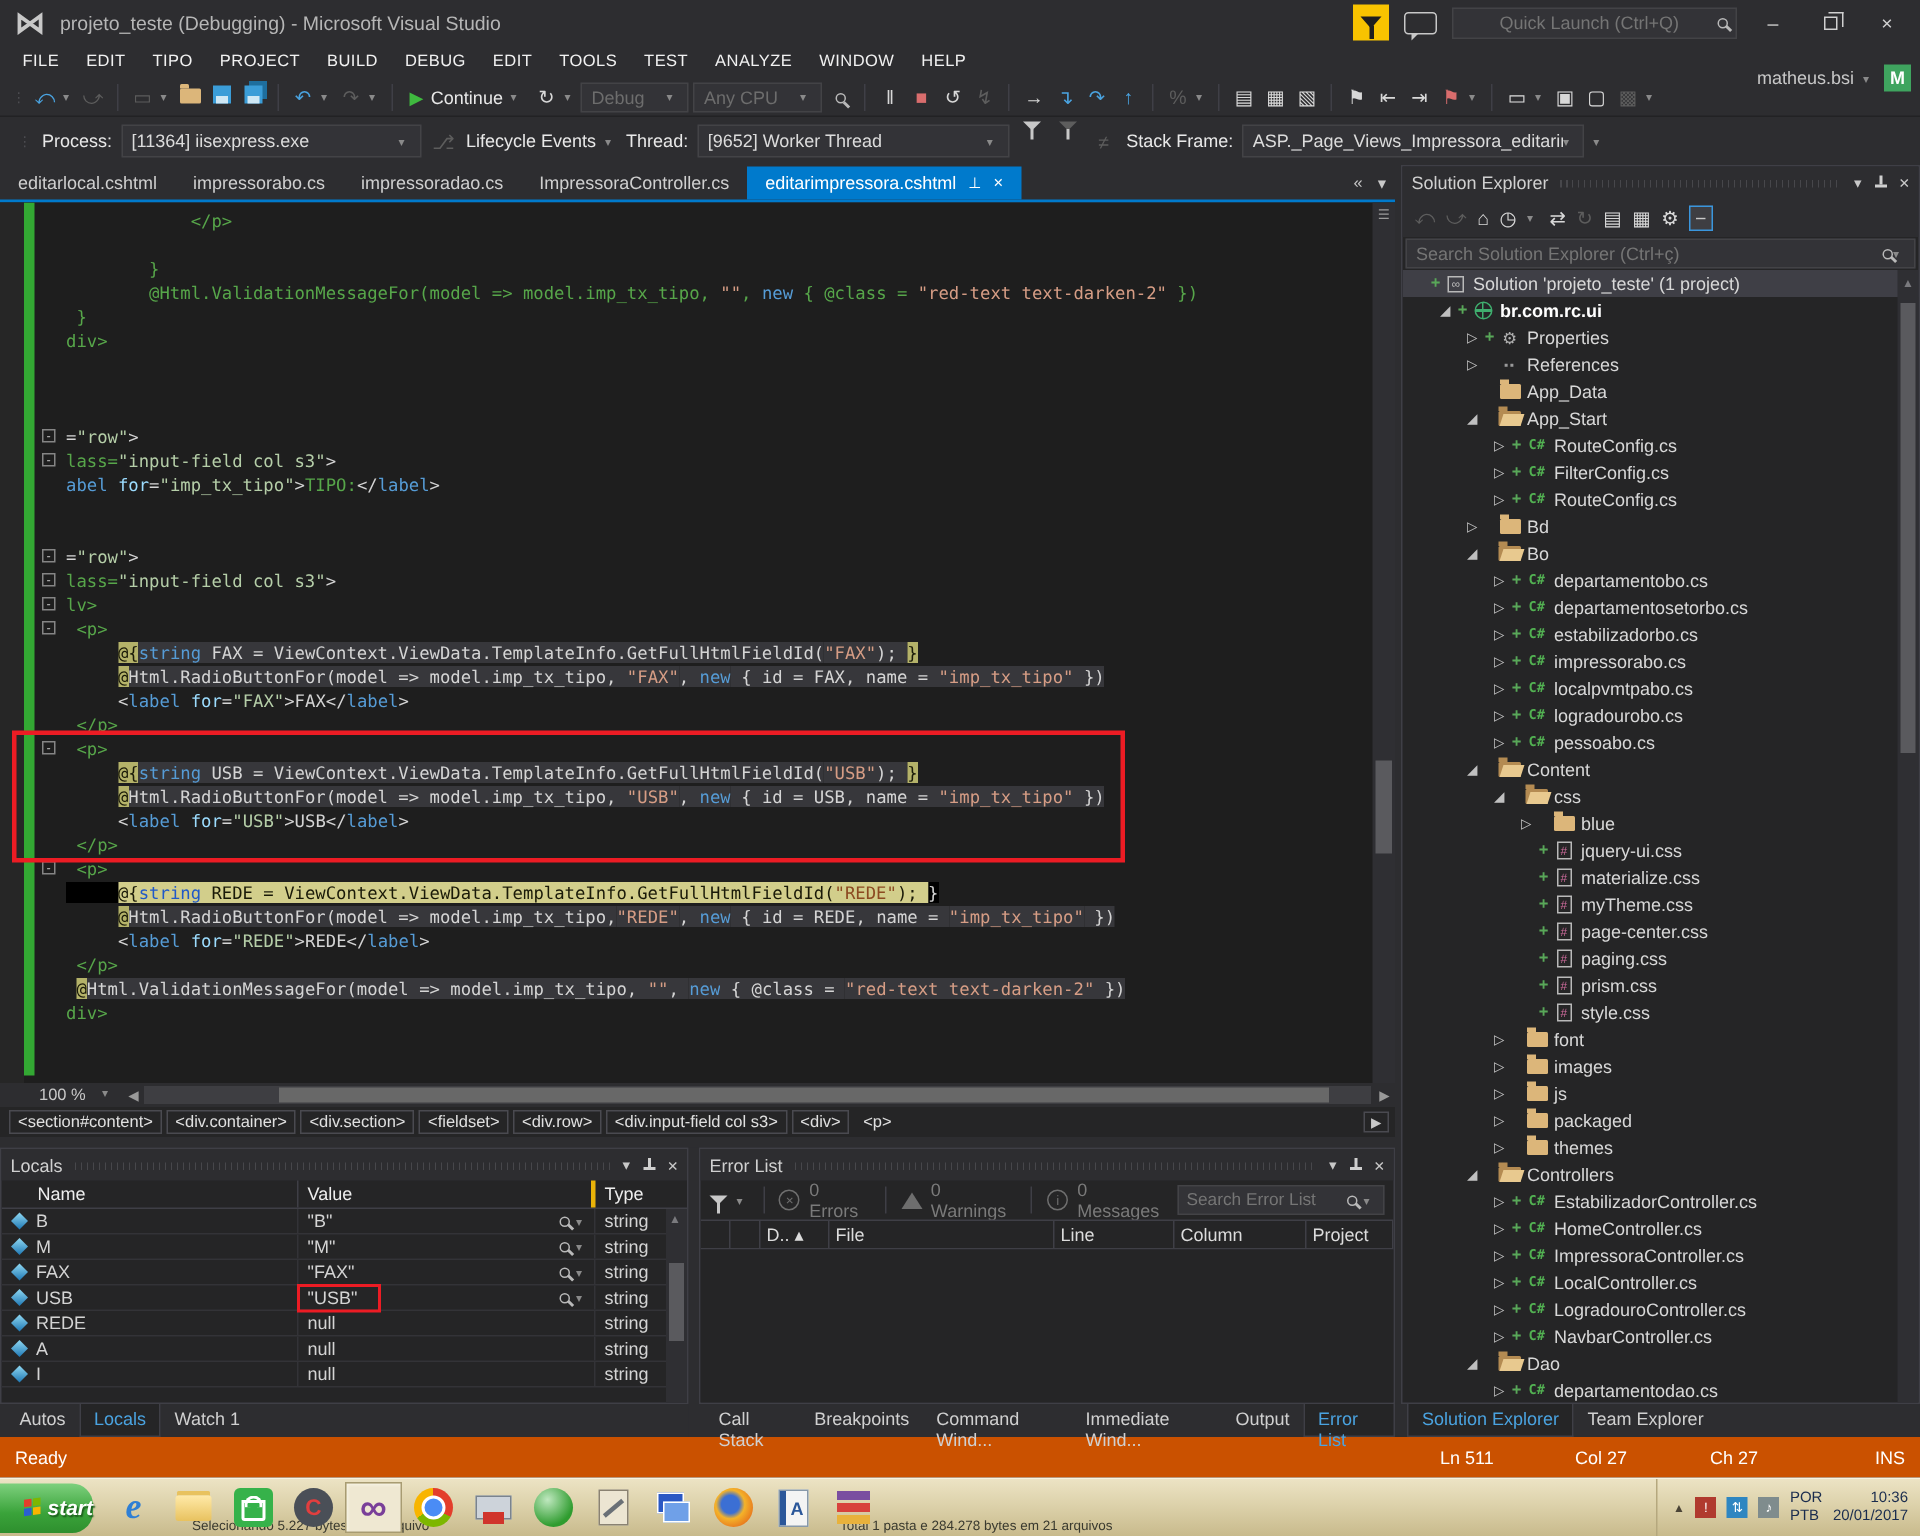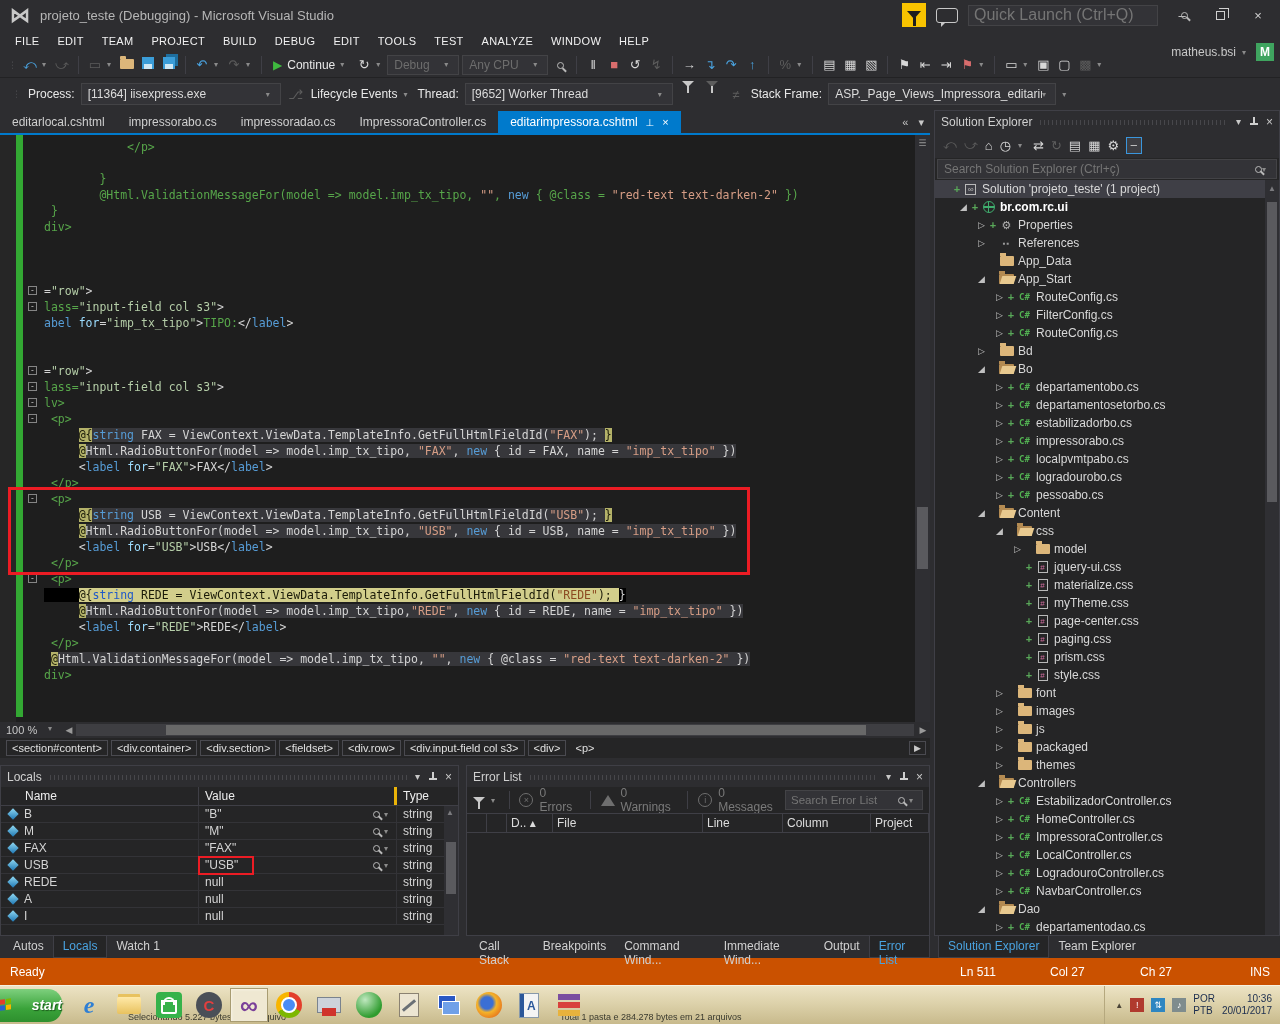--- a/index.html
+++ b/index.html
@@ -12,21 +12,21 @@
   .titlebar { height:30px; display:flex; align-items:center; padding:0 6px; position:relative; }
   .vslogo { font-size:20px; color:#c8c8c8; font-weight:bold; margin:0 10px 0 4px; }
   .wtitle { font-size:13px; color:#b6b6b6; }
   .t-right { position:absolute; right:8px; top:3px; display:flex; align-items:center; gap:10px; }
   .yflag { width:24px; height:24px; background:#f8c300; display:flex; align-items:center; justify-content:center; }
   .funnel { width:0; height:0; border-left:7px solid transparent; border-right:7px solid transparent; border-top:8px solid #1e1e1e; position:relative; }
   .funnel::after { content:""; position:absolute; left:-1.5px; top:-2px; width:3px; height:9px; background:#1e1e1e; }
   .bubble { width:22px; height:15px; border:1.5px solid #c8c8c8; border-radius:3px; position:relative; }
   .bubble::after { content:""; position:absolute; left:4px; bottom:-5px; border-left:5px solid #c8c8c8; border-bottom:5px solid transparent; }
   .qlaunch { width:190px; height:21px; background:#333337; border:1px solid #434346; display:flex; align-items:center; padding:0 5px; }
-  .qlaunch input { flex:1; background:transparent; border:none; outline:none; color:#999; font-size:16px; font-family:inherit; }
+  .qlaunch input { flex:1; background:transparent; border:none; outline:none; color:#999; font-size:12px; font-family:inherit;text-align:center; }
   .mag { display:inline-block; width:7px; height:7px; border:1.5px solid #b9b9b9; border-radius:50%; position:relative; flex:none; }
   .mag::after { content:""; position:absolute; width:5px; height:1.5px; background:#b9b9b9; transform:rotate(45deg); right:-4px; bottom:-2px; }
   .wbtn { width:28px; text-align:center; color:#d0d0d0; font-size:13px; }
   .restore { display:inline-block; width:9px; height:9px; border:1px solid #d0d0d0; position:relative; }
   .restore::after { content:""; position:absolute; left:2px; top:-4px; width:9px; height:9px; border:1px solid #d0d0d0; border-left:none; border-bottom:none; }
 
   
   .menubar { height:22px; display:flex; align-items:center; padding-left:6px; position:relative; }
   .menu-item { padding:3px 9px; font-size:11px; color:#f1f1f1; letter-spacing:.3px; }
   .m-right { position:absolute; right:6px; top:11px; height:22px; display:flex; align-items:center; gap:6px; }
@@ -81,21 +81,21 @@
   .bg-c{background:#37373b} .bg-y{background:#d2ce8b} .bg-yb{background:#b4b269} .bg-k{background:#000}
   .fold { position:absolute; left:-16px; top:3px; width:9px; height:9px; border:1px solid #858585;
           background:#1e1e1e; color:#c8c8c8; font:8px/8px "DejaVu Sans Mono",monospace; text-align:center; }
   .anno-red { position:absolute; left:8px; top:352px; width:742px; height:88px; border:3px solid #ec1c24; z-index:5; }
   .vscroll { position:absolute; right:0; top:0; bottom:0; width:15px; background:#2f2f33; }
   .vthumb { position:absolute; left:2px; width:11px; background:#5a5a5e; }
   .splitgrip { position:absolute; right:1px; top:2px; width:13px; height:13px; color:#9a9a9a; font-size:9px; text-align:center; line-height:13px;}
 
   
   .hscrollrow { height:16px; display:flex; align-items:center; background:#2d2d30; font-size:11px; }
-  .zoombox { width:62px; display:flex; justify-content:space-between; padding:0 6px; color:#c8c8c8; }
+  .zoombox { width:62px; display:flex; justify-content:space-between; padding:0 6px; color:#c8c8c8;margin-left:20px; }
   .harrow { width:14px; text-align:center; color:#999; font-size:9px; }
   .htrack { flex:1; height:12px; background:#3e3e42; position:relative; margin-right:2px; }
   .hthumb { position:absolute; left:90px; width:700px; top:1px; bottom:1px; background:#686868; }
   .crumbs { height:20px; display:flex; align-items:center; gap:3px; background:#252526; padding-left:6px; font-size:11px; position:relative;}
   .crumb { border:1px solid #4a4a50; padding:1px 5px; color:#e0e0e0; white-space:nowrap; }
   .crumb.plain { border-color:transparent; }
   .crumb-more { position:absolute; right:4px; border:1px solid #4a4a50; padding:1px 4px; color:#c8c8c8; font-size:9px; }
 
   
   .bottomgap { height:7px; background:#2d2d30; }
@@ -179,21 +179,21 @@
   
   .statusbar { height:27px; background:#ca5100; display:flex; align-items:center; padding:0 10px; font-size:12px; color:#fff; }
   .sb-right { margin-left:auto; display:flex; gap:0; }
   .sb-item { width:90px; } .sb-ins { width:40px; text-align:right; }
 
   
   .taskbar { height:39px; background:linear-gradient(180deg,#ece3c4 0,#ddd2ab 45%,#c8ba8c 100%);
              border-top:1px solid #f7f2e0; display:flex; align-items:center; position:relative; }
   .bgtext { position:absolute; bottom:2px; font-size:9px; color:#3a3a2f; z-index:1; }
   .startbtn { height:33px; width:62px; margin:0 8px 0 0; background:linear-gradient(180deg,#7ed07e,#3aa33a 60%,#2e8f2e);
-              border-radius:0 14px 14px 0; display:flex; align-items:center; justify-content:space-between; gap:4px;
+              border-radius:0 14px 14px 0; display:flex; align-items:center; justify-content:flex-end; gap:4px;
               color:#fff; font-weight:bold; font-style:italic; font-size:14px; text-shadow:1px 1px 1px #1c5c1c; z-index:2; }
   .winflag { width:12px; height:12px; display:grid; grid-template-columns:5px 5px; grid-template-rows:5px 5px; gap:1px; transform:skewY(-8deg); }
   .winflag i { display:block; } .wf1{background:#e33e2b} .wf2{background:#7db700} .wf3{background:#2a5fd0} .wf4{background:#f8b500}
   .tb-icons { display:flex; align-items:center; gap:2px; z-index:2; }
   .tb-btn { width:38px; height:34px; display:flex; align-items:center; justify-content:center; }
   .tb-btn.active { background:#efe8d2; border:1px solid #a89c72; box-shadow:inset 1px 1px 2px #f8f4e6; }
   .tray { margin-left:auto; height:100%; display:flex; align-items:center; gap:7px; padding:0 8px 0 10px;
           border-left:1px solid #b5a87e; z-index:2; }
   .trayico { width:14px; height:14px; font-size:9px; display:flex; align-items:center; justify-content:center; color:#fff; }
   .traycol { display:flex; flex-direction:column; justify-content:center; font-size:10px; color:#1a2c4e; line-height:12px; }
@@ -246,21 +246,21 @@
       <span class="wbtn">–</span>
       <span class="wbtn"><span class="restore"></span></span>
       <span class="wbtn">×</span>
     </div>
   </div>
 
   <div class="menubar">
     <div id="menubar" class="row">
         <div class="menu-item">FILE</div>
         <div class="menu-item">EDIT</div>
-        <div class="menu-item">TEAM</div>
+        <div class="menu-item">TIPO</div>
         <div class="menu-item">PROJECT</div>
         <div class="menu-item">BUILD</div>
         <div class="menu-item">DEBUG</div>
         <div class="menu-item">EDIT</div>
         <div class="menu-item">TOOLS</div>
         <div class="menu-item">TEST</div>
         <div class="menu-item">ANALYZE</div>
         <div class="menu-item">WINDOW</div>
         <div class="menu-item">HELP</div>
       </div>
@@ -822,21 +822,21 @@
                 <span class="i-folder-open"></span>
               </span>
               <span class="tlbl">css</span>
             </div>
             <div class="trow" style="padding-left: 76px;">
               <span class="texp">▷</span>
               <span class="tplus"></span>
               <span class="tico">
                 <span class="i-folder"></span>
               </span>
-              <span class="tlbl">model</span>
+              <span class="tlbl">blue</span>
             </div>
             <div class="trow" style="padding-left: 76px;">
               <span class="texp"></span>
               <span class="tplus">+</span>
               <span class="tico">
                 <span class="i-css">#</span>
               </span>
               <span class="tlbl">jquery-ui.css</span>
             </div>
             <div class="trow" style="padding-left: 76px;">

